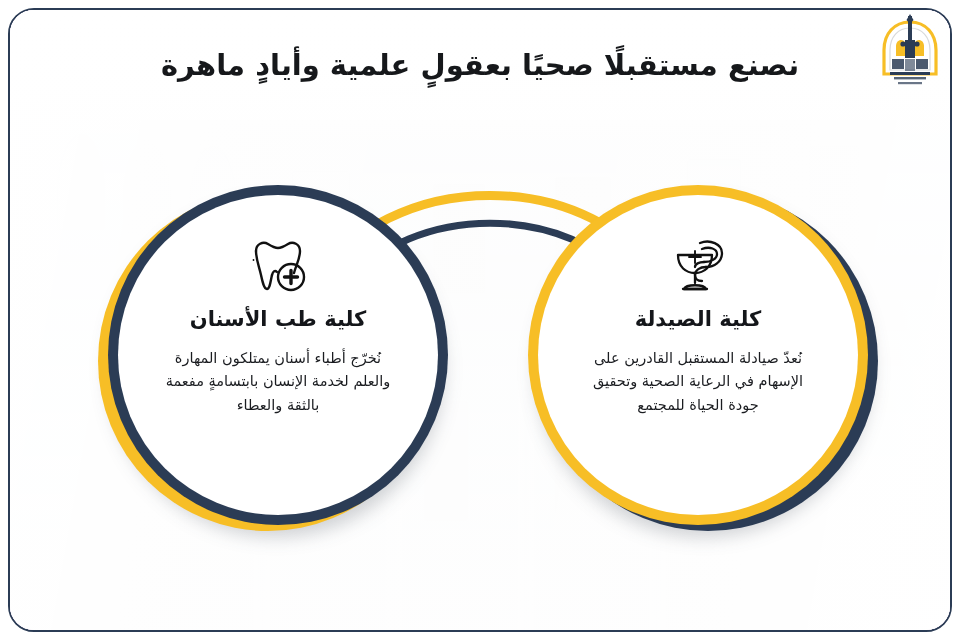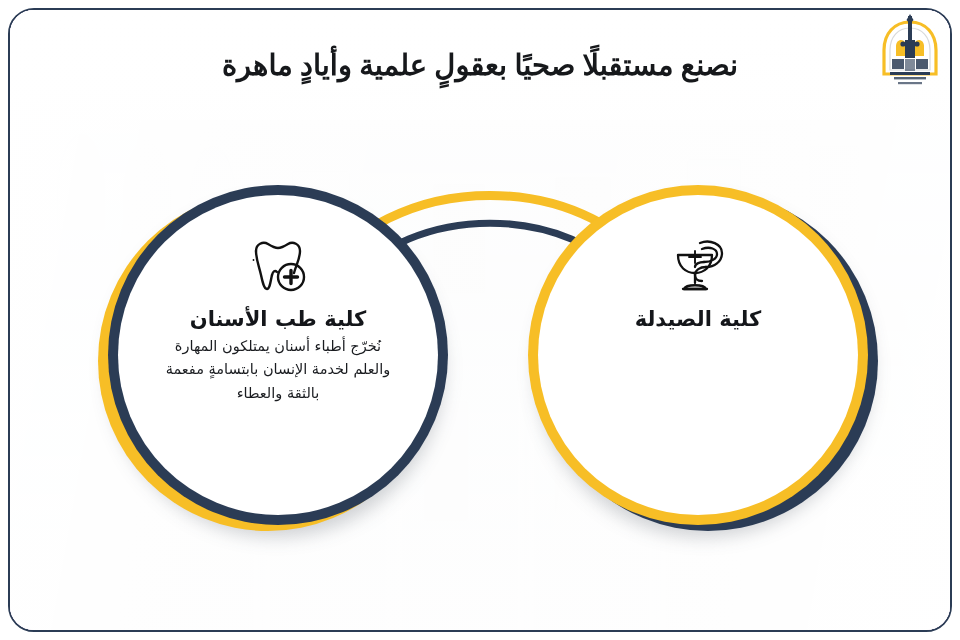--- a/index.html
+++ b/index.html
@@ -122,21 +122,20 @@
     width: 960px;
     text-align: center;
     font-size: 29px;
     font-weight: 600;
     color: #16181b;
     letter-spacing: 0;
     line-height: 1.25;
     direction: rtl;
     z-index: 9;
     text-shadow: 0 1px 0 rgba(255,255,255,0.9);
-    font-family: Liberation Serif, serif;
   }
 
   .logo {
     position: absolute;
     right: 14px;
     top: 12px;
     width: 72px;
     height: 82px;
     z-index: 10;
   }
@@ -188,21 +187,21 @@
 
   .c-title {
     margin-top: 10px;
     font-size: 21px;
     font-weight: 600;
     color: #14161a;
     letter-spacing: 0;
   }
 
   .c-desc {
-    margin-top: 4px;
+    margin-top: 16px;
     font-size: 14.5px;
     line-height: 1.62;
     color: #1a1c20;
     width: 230px;
     font-weight: 500;
   }
 
   
   #circle-dentistry { left: 88px; top: 175px; width: 350px; height: 350px; }
   #circle-dentistry .circle-shadow { left: 10px; top: 16px; width: 336px; height: 336px; }
@@ -302,20 +301,21 @@
             <path d="M25 14 L25 26 M19 20 L31 20" stroke-width="1.9"></path>
             <path d="M30 6 C40 2, 52 7, 52 16 C52 25, 44 30, 36 30"></path>
             <path d="M32 12 C40 9, 47 12, 47 17 C47 22, 41 25, 34 25"></path>
             <path d="M36 30 C30 30, 25 33, 25 38 C25 42, 28 44, 32 44"></path>
             <path d="M34 25 C29 25, 25 27, 25 30"></path>
           </svg>
         </div>
 
         <div class="c-title">كلية الصيدلة</div>
 
+        <div class="c-desc">نُعدّ صيادلة المستقبل القادرين على الإسهام في الرعاية الصحية وتحقيق جودة الحياة للمجتمع</div>
       </div>
     </div>
 
   </div>
 
   <div class="headline">نصنع مستقبلًا صحيًا بعقولٍ علمية وأيادٍ ماهرة</div>
 
   <div class="logo">
     <svg width="72" height="82" viewBox="0 0 72 82" fill="none">
       <path d="M36 10 C20 10, 10 22, 10 38 L10 62 L62 62 L62 38 C62 22, 52 10, 36 10 Z" stroke="#f7be26" stroke-width="3.2" fill="none"></path>

